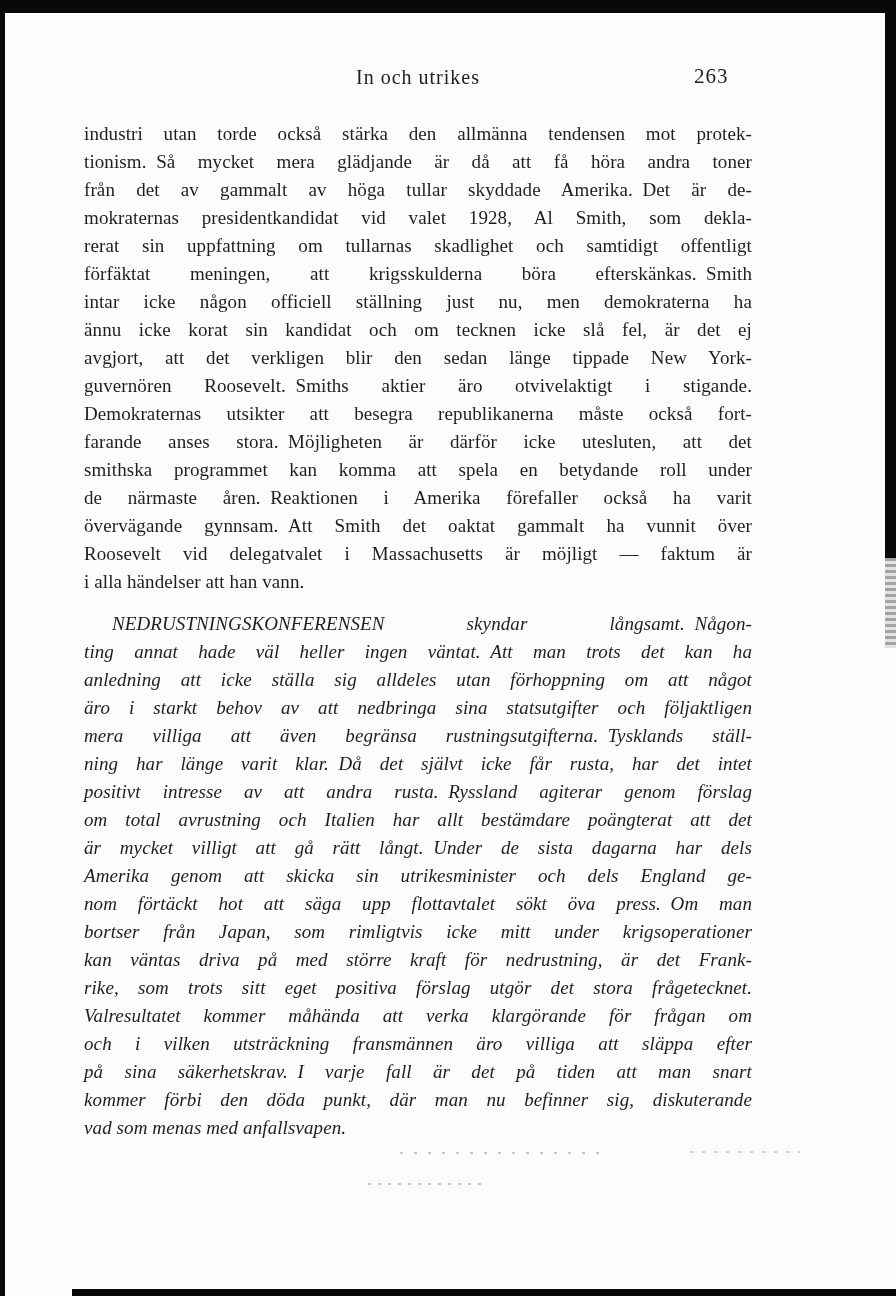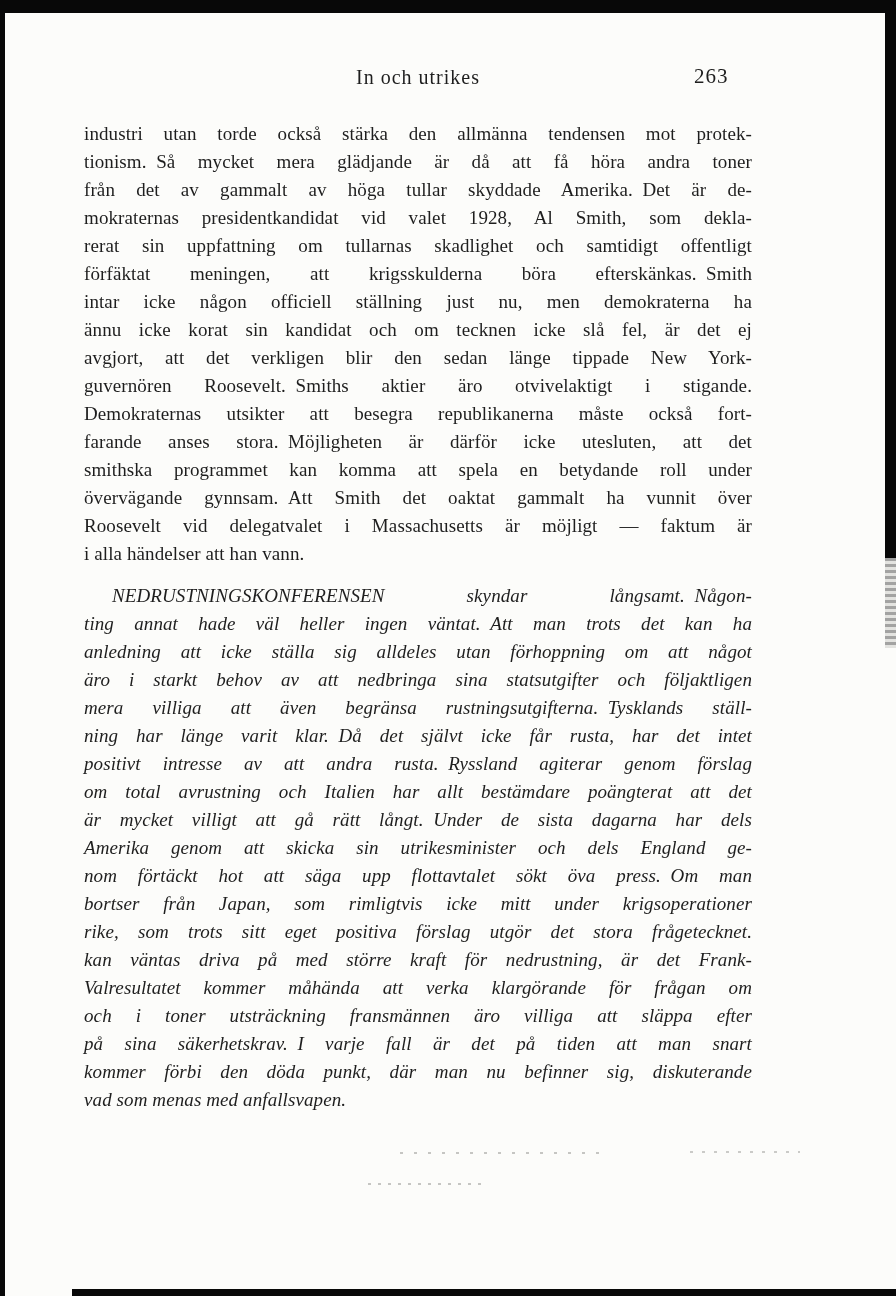--- a/index.html
+++ b/index.html
@@ -121,41 +121,42 @@
         <div class="line">mokraternas presidentkandidat vid valet 1928, Al Smith, som dekla-</div>
         <div class="line">rerat sin uppfattning om tullarnas skadlighet och samtidigt offentligt</div>
         <div class="line">förfäktat meningen, att krigsskulderna böra efterskänkas. Smith</div>
         <div class="line">intar icke någon officiell ställning just nu, men demokraterna ha</div>
         <div class="line">ännu icke korat sin kandidat och om tecknen icke slå fel, är det ej</div>
         <div class="line">avgjort, att det verkligen blir den sedan länge tippade New York-</div>
         <div class="line">guvernören Roosevelt. Smiths aktier äro otvivelaktigt i stigande.</div>
         <div class="line">Demokraternas utsikter att besegra republikanerna måste också fort-</div>
         <div class="line">farande anses stora. Möjligheten är därför icke utesluten, att det</div>
         <div class="line">smithska programmet kan komma att spela en betydande roll under</div>
+        <div class="line">de närmaste åren. Reaktionen i Amerika förefaller också ha varit</div>
         <div class="line">övervägande gynnsam. Att Smith det oaktat gammalt ha vunnit över</div>
         <div class="line">Roosevelt vid delegatvalet i Massachusetts är möjligt — faktum är</div>
         <div class="line">i alla händelser att han vann.</div>
       </div>
     <div class="para indent">
         <div class="line">NEDRUSTNINGSKONFERENSEN skyndar långsamt. Någon-</div>
         <div class="line">ting annat hade väl heller ingen väntat. Att man trots det kan ha</div>
         <div class="line">anledning att icke ställa sig alldeles utan förhoppning om att något</div>
         <div class="line">äro i starkt behov av att nedbringa sina statsutgifter och följaktligen</div>
         <div class="line">mera villiga att även begränsa rustningsutgifterna. Tysklands ställ-</div>
         <div class="line">ning har länge varit klar. Då det självt icke får rusta, har det intet</div>
         <div class="line">positivt intresse av att andra rusta. Ryssland agiterar genom förslag</div>
         <div class="line">om total avrustning och Italien har allt bestämdare poängterat att det</div>
         <div class="line">är mycket villigt att gå rätt långt. Under de sista dagarna har dels</div>
         <div class="line">Amerika genom att skicka sin utrikesminister och dels England ge-</div>
         <div class="line">nom förtäckt hot att säga upp flottavtalet sökt öva press. Om man</div>
         <div class="line">bortser från Japan, som rimligtvis icke mitt under krigsoperationer</div>
+        <div class="line">kan väntas driva på med större kraft för nedrustning, är det Frank-</div>
         <div class="line">rike, som trots sitt eget positiva förslag utgör det stora frågetecknet.</div>
-        <div class="line">kan väntas driva på med större kraft för nedrustning, är det Frank-</div>
         <div class="line">Valresultatet kommer måhända att verka klargörande för frågan om</div>
-        <div class="line">och i toner utsträckning fransmännen äro villiga att släppa efter</div>
+        <div class="line">och i vilken utsträckning fransmännen äro villiga att släppa efter</div>
         <div class="line">på sina säkerhetskrav. I varje fall är det på tiden att man snart</div>
         <div class="line">kommer förbi den döda punkt, där man nu befinner sig, diskuterande</div>
         <div class="line">vad som menas med anfallsvapen.</div>
       </div>
   </div>
 
   <div class="speck speck-1"></div>
   <div class="speck speck-2"></div>
   <div class="speck speck-3"></div>
 

